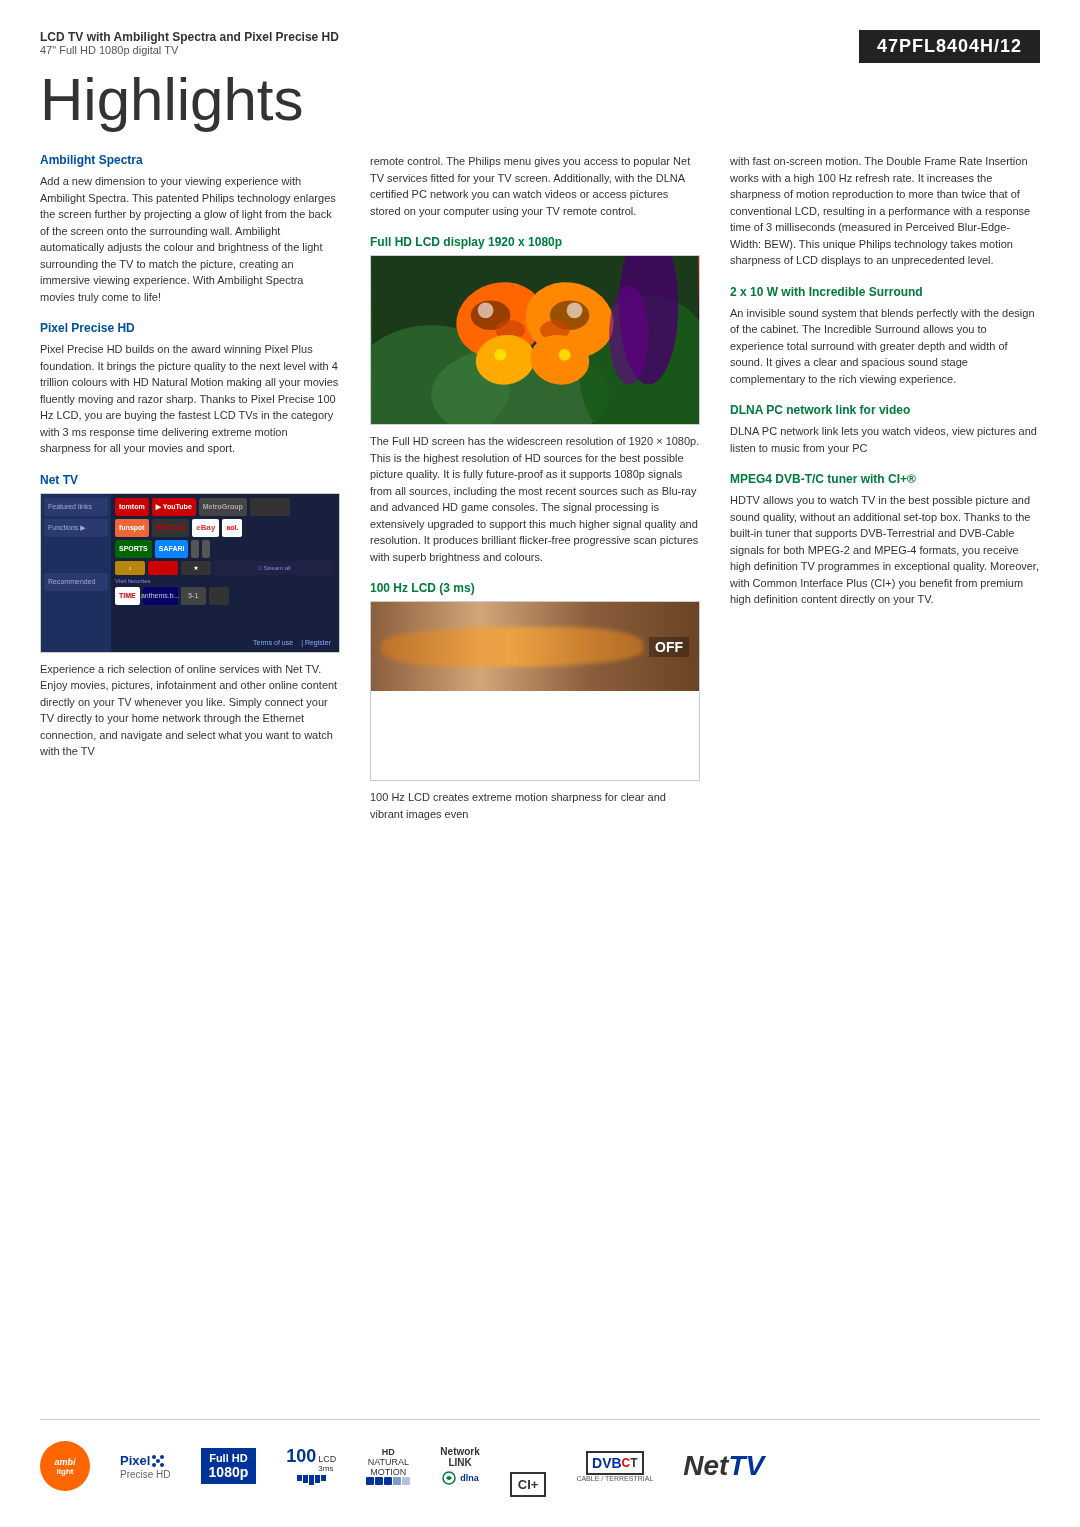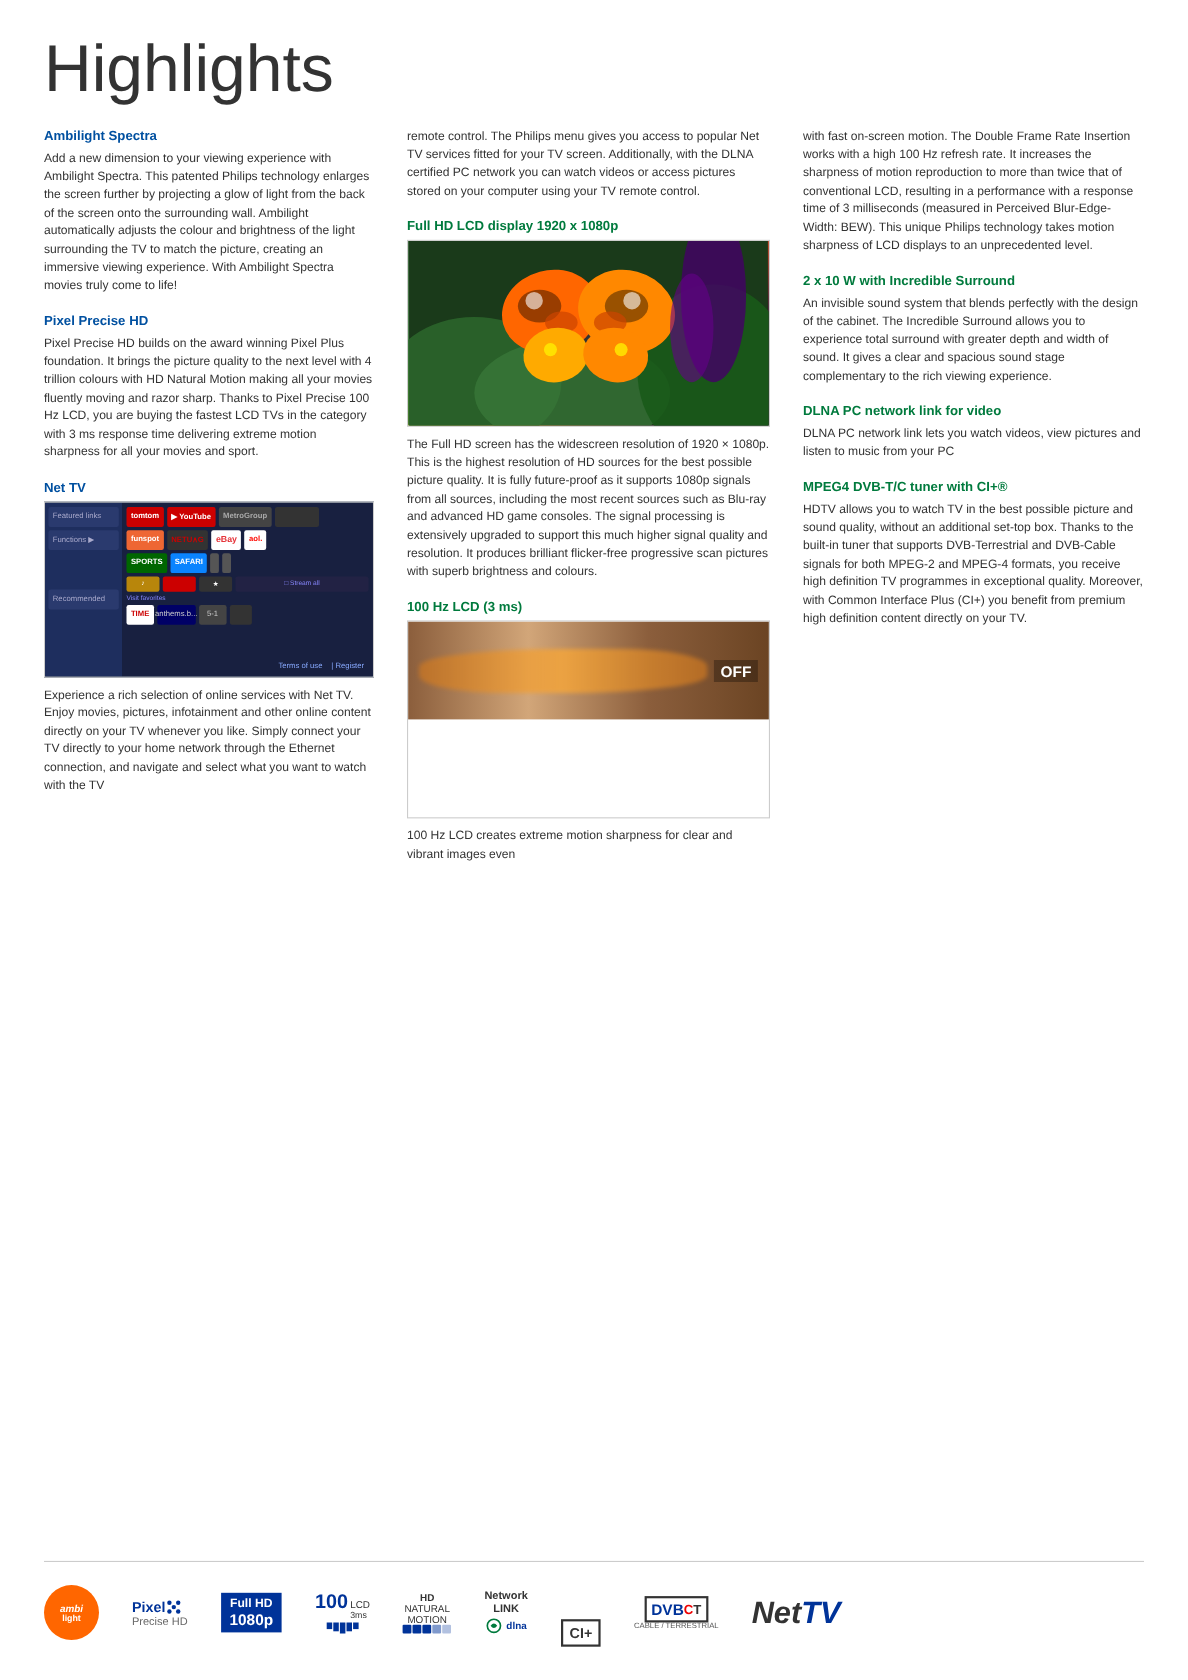--- a/index.html
+++ b/index.html
@@ -458,20 +458,27 @@
 
     .section-block {
       margin-bottom: 16px;
     }
   </style>
 </head>
 <body>
 
 <div class="page">
 
+  <div class="header">
+    <div class="header-left">
+      <span class="header-title">LCD TV with Ambilight Spectra and Pixel Precise HD</span>
+      <span class="header-subtitle">47" Full HD 1080p digital TV</span>
+    </div>
+    <div class="product-code-box">47PFL8404H/12</div>
+  </div>
 
   <div class="main-title">Highlights</div>
 
   <div class="columns">
 
     <div class="col-left">
 
       <div class="section-block">
         <div class="section-heading">Ambilight Spectra</div>
         <div class="body-text">Add a new dimension to your viewing experience with Ambilight Spectra. This patented Philips technology enlarges the screen further by projecting a glow of light from the back of the screen onto the surrounding wall. Ambilight automatically adjusts the colour and brightness of the light surrounding the TV to match the picture, creating an immersive viewing experience. With Ambilight Spectra movies truly come to life!</div>

